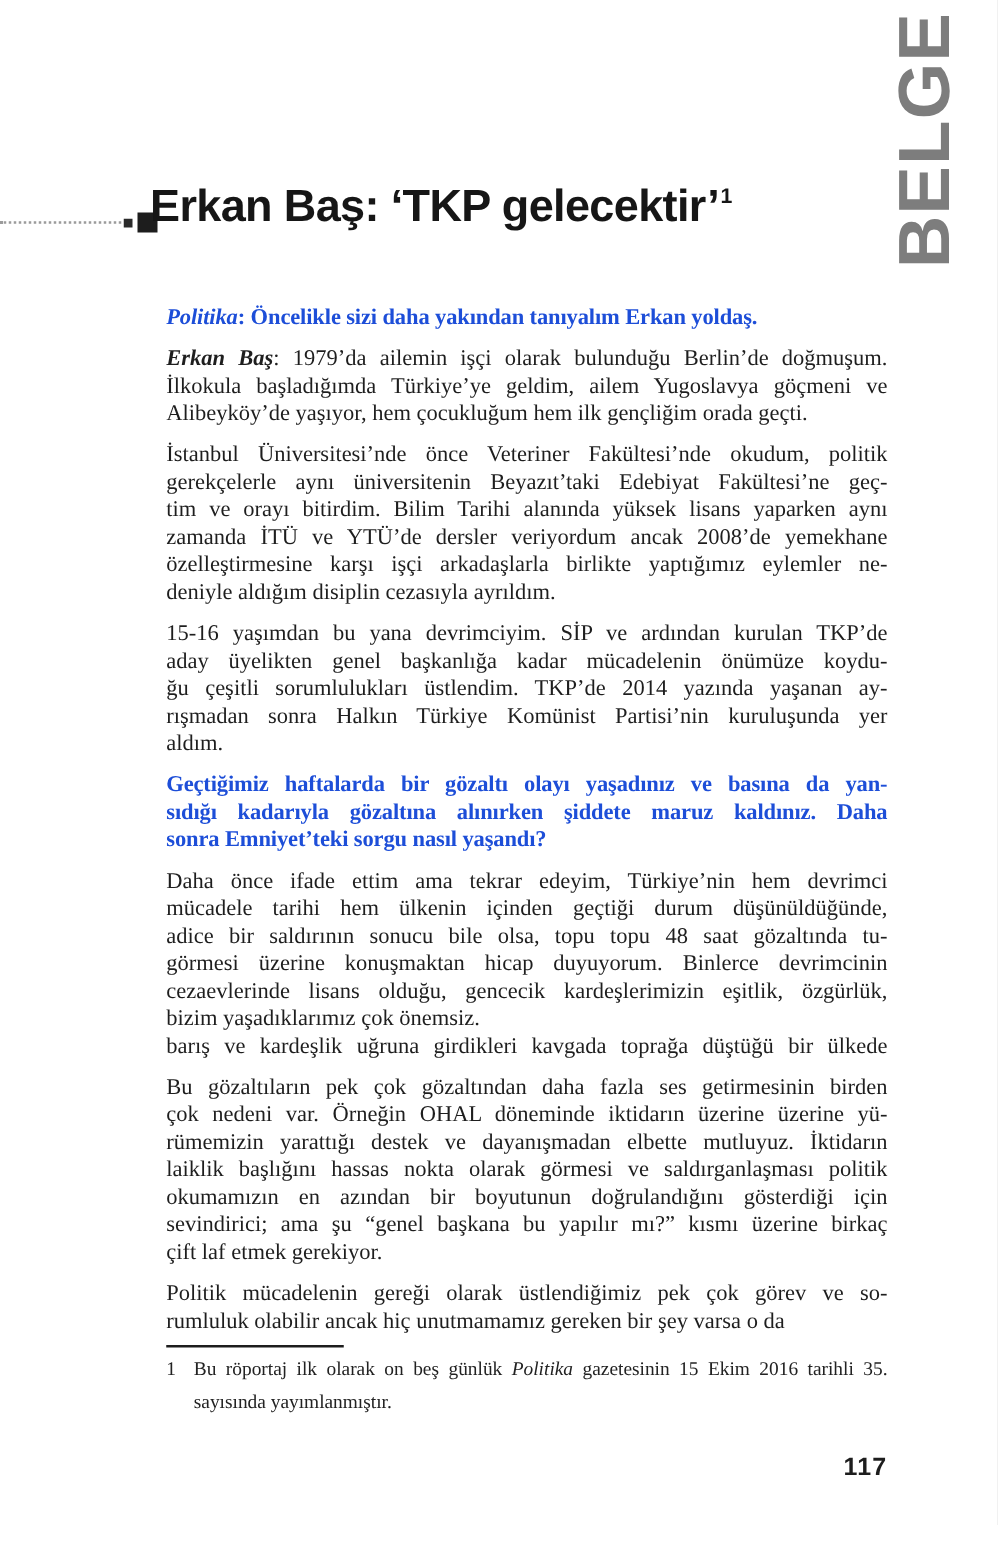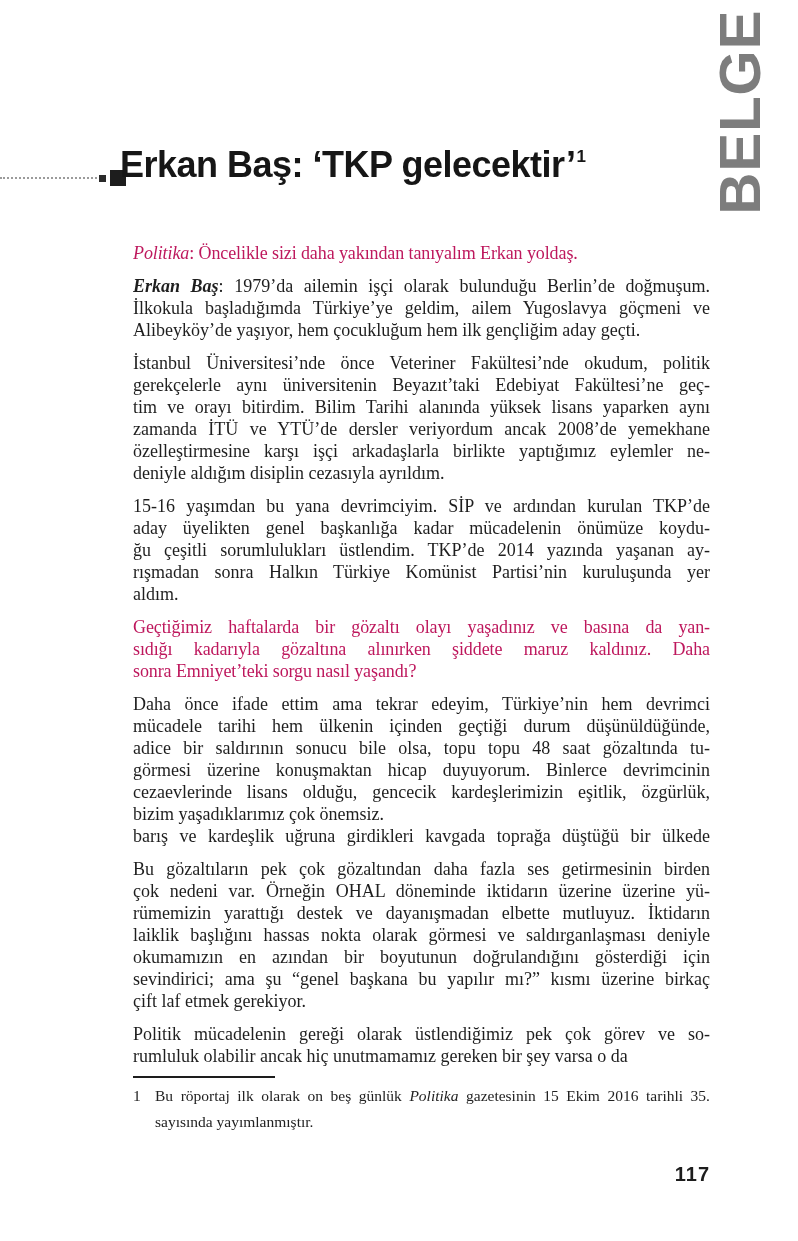--- a/index.html
+++ b/index.html
@@ -26,21 +26,21 @@
     font-family:"Liberation Sans",sans-serif;font-weight:bold;font-size:36px;
     line-height:1.15;letter-spacing:-0.5px;color:#161616;white-space:nowrap;
   }
   .title sup{font-size:17px;position:relative;top:-2px;left:1px;}
   
   .body{
     position:absolute;left:133px;top:242px;width:577px;
     font-size:18px;line-height:22px;color:#1e1e1e;
   }
   .para{margin:0 0 11px 0;}
-  .para.bold{font-weight:normal;letter-spacing:-0.1px;color:#be185d;}
+  .para.bold{font-weight:bold;letter-spacing:-0.1px;color:#1d4ed8;}
   .line{overflow:hidden;}
   .line.jl{text-align:justify;text-align-last:justify;}
   .i{font-style:italic;}
   .bi{font-style:italic;font-weight:bold;}
   
   .fn-rule{position:absolute;left:133px;top:1076px;width:142px;height:2px;background:#1d1d1d;}
   .footnote{
     position:absolute;left:133px;top:1083px;width:577px;box-sizing:border-box;
     padding-left:22px;font-size:15.5px;line-height:26px;color:#222;
   }
@@ -65,21 +65,21 @@
 
   <h1 class="title"><span>Erkan Baş: ‘TKP gelecektir’</span><sup>1</sup></h1>
 
   <div class="body" id="article">
       <div class="para bold">
         <div class="line"><span class="i">Politika</span>: Öncelikle sizi daha yakından tanıyalım Erkan yoldaş.</div>
       </div>
       <div class="para">
         <div class="line jl"><span class="bi">Erkan Baş</span>: 1979’da ailemin işçi olarak bulunduğu Berlin’de doğmuşum.</div>
         <div class="line jl">İlkokula başladığımda Türkiye’ye geldim, ailem Yugoslavya göçmeni ve</div>
-        <div class="line">Alibeyköy’de yaşıyor, hem çocukluğum hem ilk gençliğim aday geçti.</div>
+        <div class="line">Alibeyköy’de yaşıyor, hem çocukluğum hem ilk gençliğim orada geçti.</div>
       </div>
       <div class="para">
         <div class="line jl">İstanbul Üniversitesi’nde önce Veteriner Fakültesi’nde okudum, politik</div>
         <div class="line jl">gerekçelerle aynı üniversitenin Beyazıt’taki Edebiyat Fakültesi’ne geç-</div>
         <div class="line jl">tim ve orayı bitirdim. Bilim Tarihi alanında yüksek lisans yaparken aynı</div>
         <div class="line jl">zamanda İTÜ ve YTÜ’de dersler veriyordum ancak 2008’de yemekhane</div>
         <div class="line jl">özelleştirmesine karşı işçi arkadaşlarla birlikte yaptığımız eylemler ne-</div>
         <div class="line">deniyle aldığım disiplin cezasıyla ayrıldım.</div>
       </div>
       <div class="para">
@@ -100,21 +100,21 @@
         <div class="line jl">adice bir saldırının sonucu bile olsa, topu topu 48 saat gözaltında tu-</div>
         <div class="line jl">görmesi üzerine konuşmaktan hicap duyuyorum. Binlerce devrimcinin</div>
         <div class="line jl">cezaevlerinde lisans olduğu, gencecik kardeşlerimizin eşitlik, özgürlük,</div>
         <div class="line">bizim yaşadıklarımız çok önemsiz.</div>
         <div class="line jl">barış ve kardeşlik uğruna girdikleri kavgada toprağa düştüğü bir ülkede</div>
       </div>
       <div class="para">
         <div class="line jl">Bu gözaltıların pek çok gözaltından daha fazla ses getirmesinin birden</div>
         <div class="line jl">çok nedeni var. Örneğin OHAL döneminde iktidarın üzerine üzerine yü-</div>
         <div class="line jl">rümemizin yarattığı destek ve dayanışmadan elbette mutluyuz. İktidarın</div>
-        <div class="line jl">laiklik başlığını hassas nokta olarak görmesi ve saldırganlaşması deniyle</div>
+        <div class="line jl">laiklik başlığını hassas nokta olarak görmesi ve saldırganlaşması politik</div>
         <div class="line jl">okumamızın en azından bir boyutunun doğrulandığını gösterdiği için</div>
         <div class="line jl">sevindirici; ama şu “genel başkana bu yapılır mı?” kısmı üzerine birkaç</div>
         <div class="line">çift laf etmek gerekiyor.</div>
       </div>
       <div class="para">
         <div class="line jl">Politik mücadelenin gereği olarak üstlendiğimiz pek çok görev ve so-</div>
         <div class="line">rumluluk olabilir ancak hiç unutmamamız gereken bir şey varsa o da</div>
       </div>
     </div>
 

